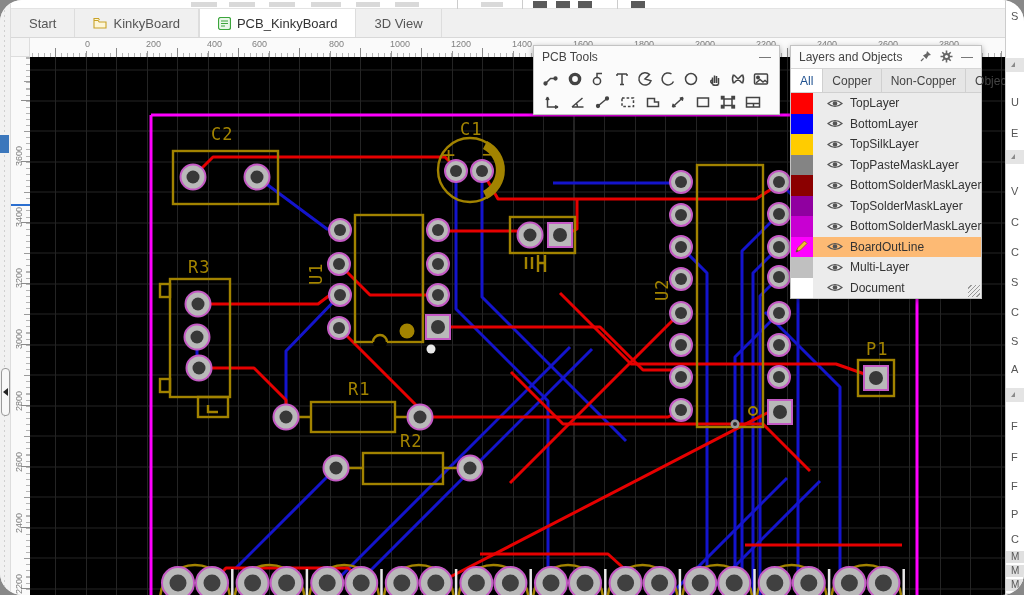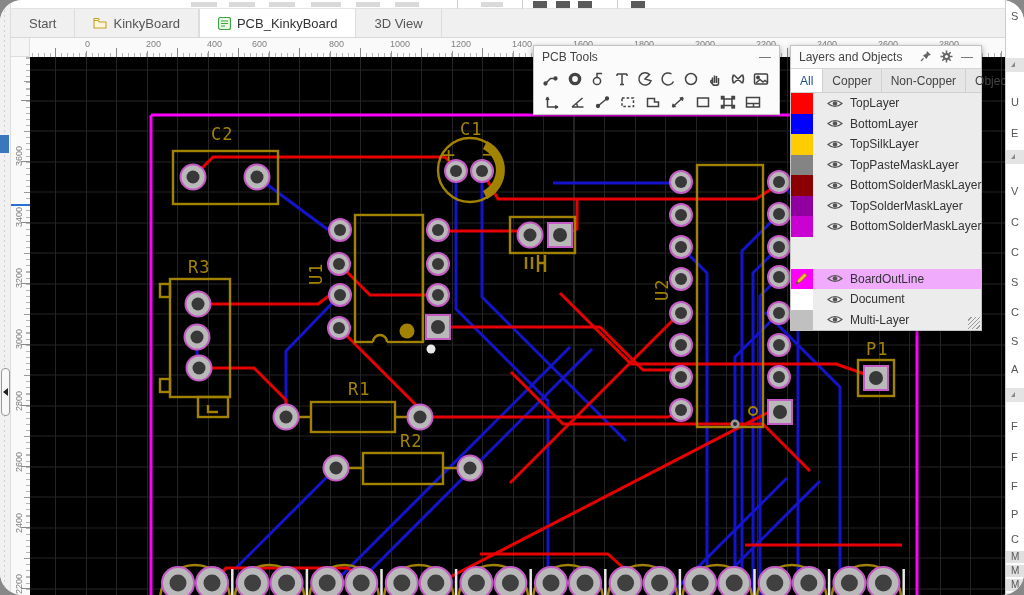--- a/index.html
+++ b/index.html
@@ -81,21 +81,21 @@
   .iconrow{display:flex;align-items:center;padding:2px 8px 3px 8px;gap:4px;}
   .tool{width:21px;height:18px;display:flex;align-items:center;justify-content:center;}
   .tool svg{stroke:#444;fill:none;stroke-width:1.5;}
 
   #layers{left:790px;top:45px;width:192px;}
   #ltabs{display:flex;height:25px;background:#e6e6e6;border-top:1px solid #d5d5d5;border-bottom:1px solid #d0d0d0;}
   .ltab{flex:0 0 auto;display:flex;align-items:center;justify-content:center;font-size:12px;color:#444;border-right:1px solid #d0d0d0;padding:0 9px;}
   .ltab.active{background:#fff;color:#1d4f8f;}
   #layerlist{background:#ececec;}
   .layer-row{display:flex;align-items:center;height:20.5px;background:#ececec;}
-  .layer-row.active{background:#f0abfc;margin-top:32px;}
+  .layer-row.active{background:#fdba74;}
   .swatch{width:22px;height:20.5px;flex:0 0 auto;position:relative;}
   .layer-row .eye{margin:0 7px 0 14px;display:inline-flex;flex:0 0 auto;}
   .layer-row .lname{font-size:12px;color:#333;white-space:nowrap;}
   .pencil{display:none;position:absolute;left:3px;top:2px;}
   .layer-row.active .pencil{display:block;}
   #resizer{position:absolute;right:1px;bottom:1px;width:12px;height:12px;
     background:repeating-linear-gradient(135deg,transparent 0 2px,#999 2px 3px);}
 </style>
 </head>
 <body>
@@ -622,42 +622,42 @@
           </div>
           <span class="eye">
             <svg width="16" height="11" viewBox="0 0 16 11">
               <path d="M1 5.5 Q8 -0.5 15 5.5 Q8 11.5 1 5.5 Z" fill="none" stroke="#555" stroke-width="1.2"></path>
               <circle cx="8" cy="5.5" r="2.3" fill="#555"></circle>
             </svg>
           </span>
           <span class="lname">BoardOutLine</span>
         </div>
         <div class="layer-row">
+          <div class="swatch" style="background: rgb(192, 192, 192);">
+            
+          </div>
+          <span class="eye">
+            <svg width="16" height="11" viewBox="0 0 16 11">
+              <path d="M1 5.5 Q8 -0.5 15 5.5 Q8 11.5 1 5.5 Z" fill="none" stroke="#555" stroke-width="1.2"></path>
+              <circle cx="8" cy="5.5" r="2.3" fill="#555"></circle>
+            </svg>
+          </span>
+          <span class="lname">Multi-Layer</span>
+        </div>
+        <div class="layer-row">
           <div class="swatch" style="background: rgb(255, 255, 255);">
             
           </div>
           <span class="eye">
             <svg width="16" height="11" viewBox="0 0 16 11">
               <path d="M1 5.5 Q8 -0.5 15 5.5 Q8 11.5 1 5.5 Z" fill="none" stroke="#555" stroke-width="1.2"></path>
               <circle cx="8" cy="5.5" r="2.3" fill="#555"></circle>
             </svg>
           </span>
           <span class="lname">Document</span>
-        </div>
-        <div class="layer-row">
-          <div class="swatch" style="background: rgb(192, 192, 192);">
-            
-          </div>
-          <span class="eye">
-            <svg width="16" height="11" viewBox="0 0 16 11">
-              <path d="M1 5.5 Q8 -0.5 15 5.5 Q8 11.5 1 5.5 Z" fill="none" stroke="#555" stroke-width="1.2"></path>
-              <circle cx="8" cy="5.5" r="2.3" fill="#555"></circle>
-            </svg>
-          </span>
-          <span class="lname">Multi-Layer</span>
         </div>
       </div>
     <div id="resizer"></div>
   </div>
 
   <div id="rsliver">
     <div>
 
     <div class="rband" style="top: 58px;">
           <span class="tri2"></span>

